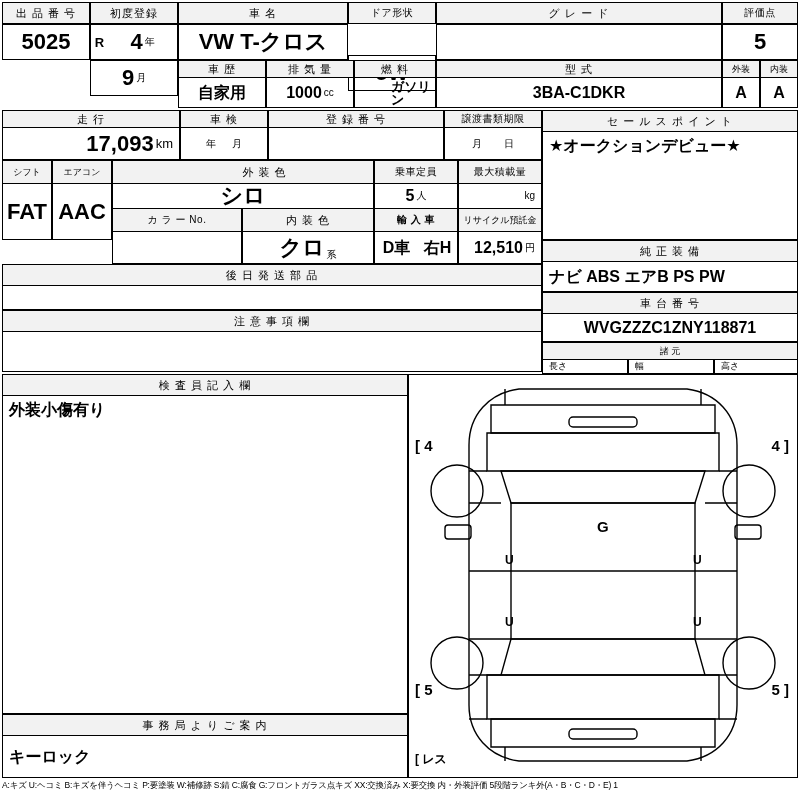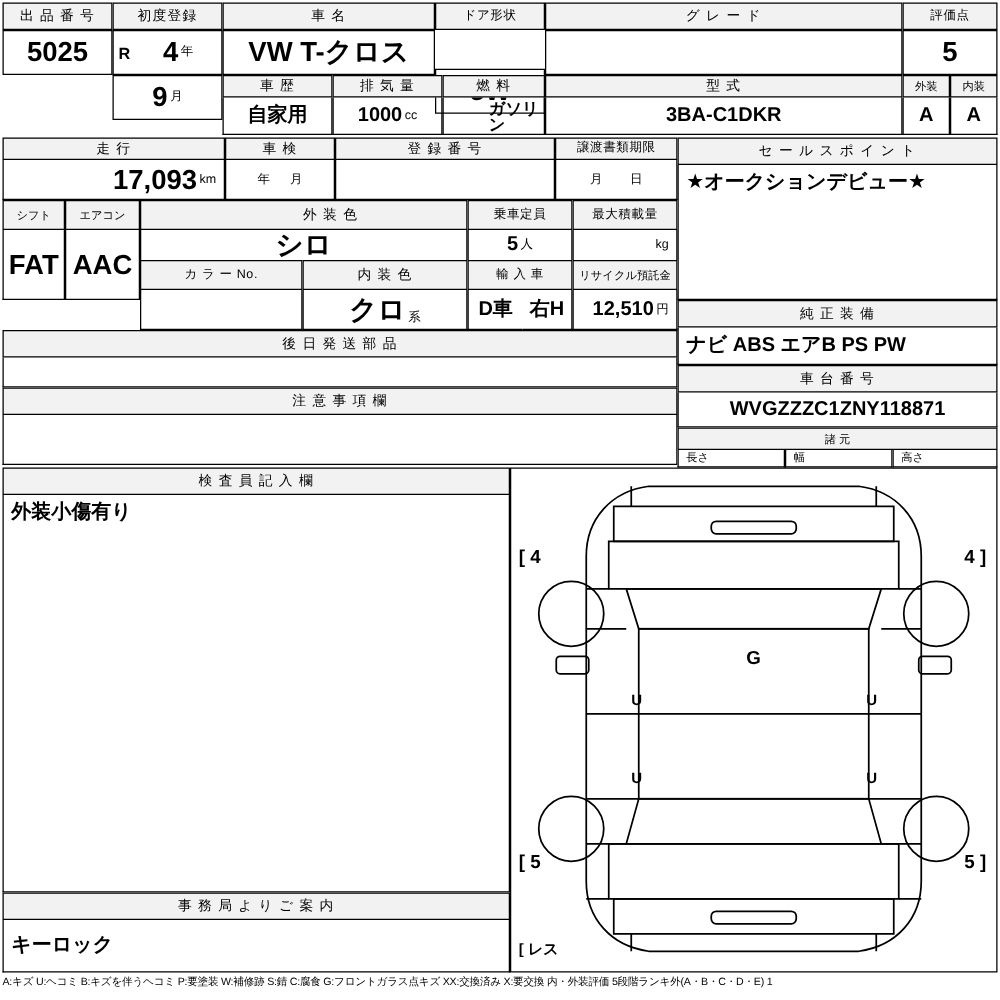--- a/index.html
+++ b/index.html
@@ -134,21 +134,21 @@
   <div class="cell val mid" style="left:436px;top:78px;width:286px;height:30px;border-top:none;">3BA-C1DKR</div>
 
   <div class="cell hdr tiny" style="left:722px;top:60px;width:38px;height:18px;">外装</div>
   <div class="cell val mid" style="left:722px;top:78px;width:38px;height:30px;border-top:none;">A</div>
   <div class="cell hdr tiny" style="left:760px;top:60px;width:38px;height:18px;">内装</div>
   <div class="cell val mid" style="left:760px;top:78px;width:38px;height:30px;border-top:none;">A</div>
 
   <div class="cell hdr" style="left:2px;top:110px;width:178px;height:18px;">走 行</div>
   <div class="cell right" style="left:2px;top:128px;width:178px;height:32px;border-top:none;">
     <span class="val big">17,093</span>
-    <span class="unit" style="font-size:10px;">km</span>
+    <span class="unit" style="font-size:13px;">km</span>
   </div>
 
   <div class="cell hdr" style="left:180px;top:110px;width:88px;height:18px;">車 検</div>
   <div class="cell" style="left:180px;top:128px;width:88px;height:32px;border-top:none;">
     <span class="sub" style="margin-right:16px;">年</span>
     <span class="sub">月</span>
   </div>
 
   <div class="cell hdr" style="left:268px;top:110px;width:176px;height:18px;">登 録 番 号</div>
   <div class="cell val mid" style="left:268px;top:128px;width:176px;height:32px;border-top:none;"></div>
@@ -176,21 +176,21 @@
     <span class="val mid">5</span>
     <span class="unit">人</span>
   </div>
   <div class="cell right" style="left:458px;top:184px;width:84px;height:24px;border-top:none;border-bottom:none;">
     <span class="val mid"></span>
     <span class="unit">kg</span>
   </div>
 
   <div class="cell hdr small" style="left:112px;top:208px;width:130px;height:24px;">カ ラ ー No.</div>
   <div class="cell hdr" style="left:242px;top:208px;width:132px;height:24px;">内 装 色</div>
-  <div class="cell hdr small" style="left:374px;top:208px;width:84px;height:24px;">輸 入 車</div>
+  <div class="cell hdr small" style="left:374px;top:208px;width:84px;height:24px;font-weight:bold;">輸 入 車</div>
   <div class="cell hdr tiny" style="left:458px;top:208px;width:84px;height:24px;">リサイクル預託金</div>
 
   <div class="cell val mid" style="left:112px;top:232px;width:130px;height:32px;border-top:none;"></div>
   <div class="cell" style="left:242px;top:232px;width:132px;height:32px;border-top:none;">
     <span class="val big">クロ</span>
     <span class="unit" style="align-self:flex-end;padding-bottom:3px;">系</span>
   </div>
   <div class="cell val mid" style="left:374px;top:232px;width:44px;height:32px;border-top:none;border-right:none;">D車</div>
   <div class="cell val mid" style="left:418px;top:232px;width:40px;height:32px;border-top:none;border-left:none;">右H</div>
   <div class="cell right" style="left:458px;top:232px;width:84px;height:32px;border-top:none;">

